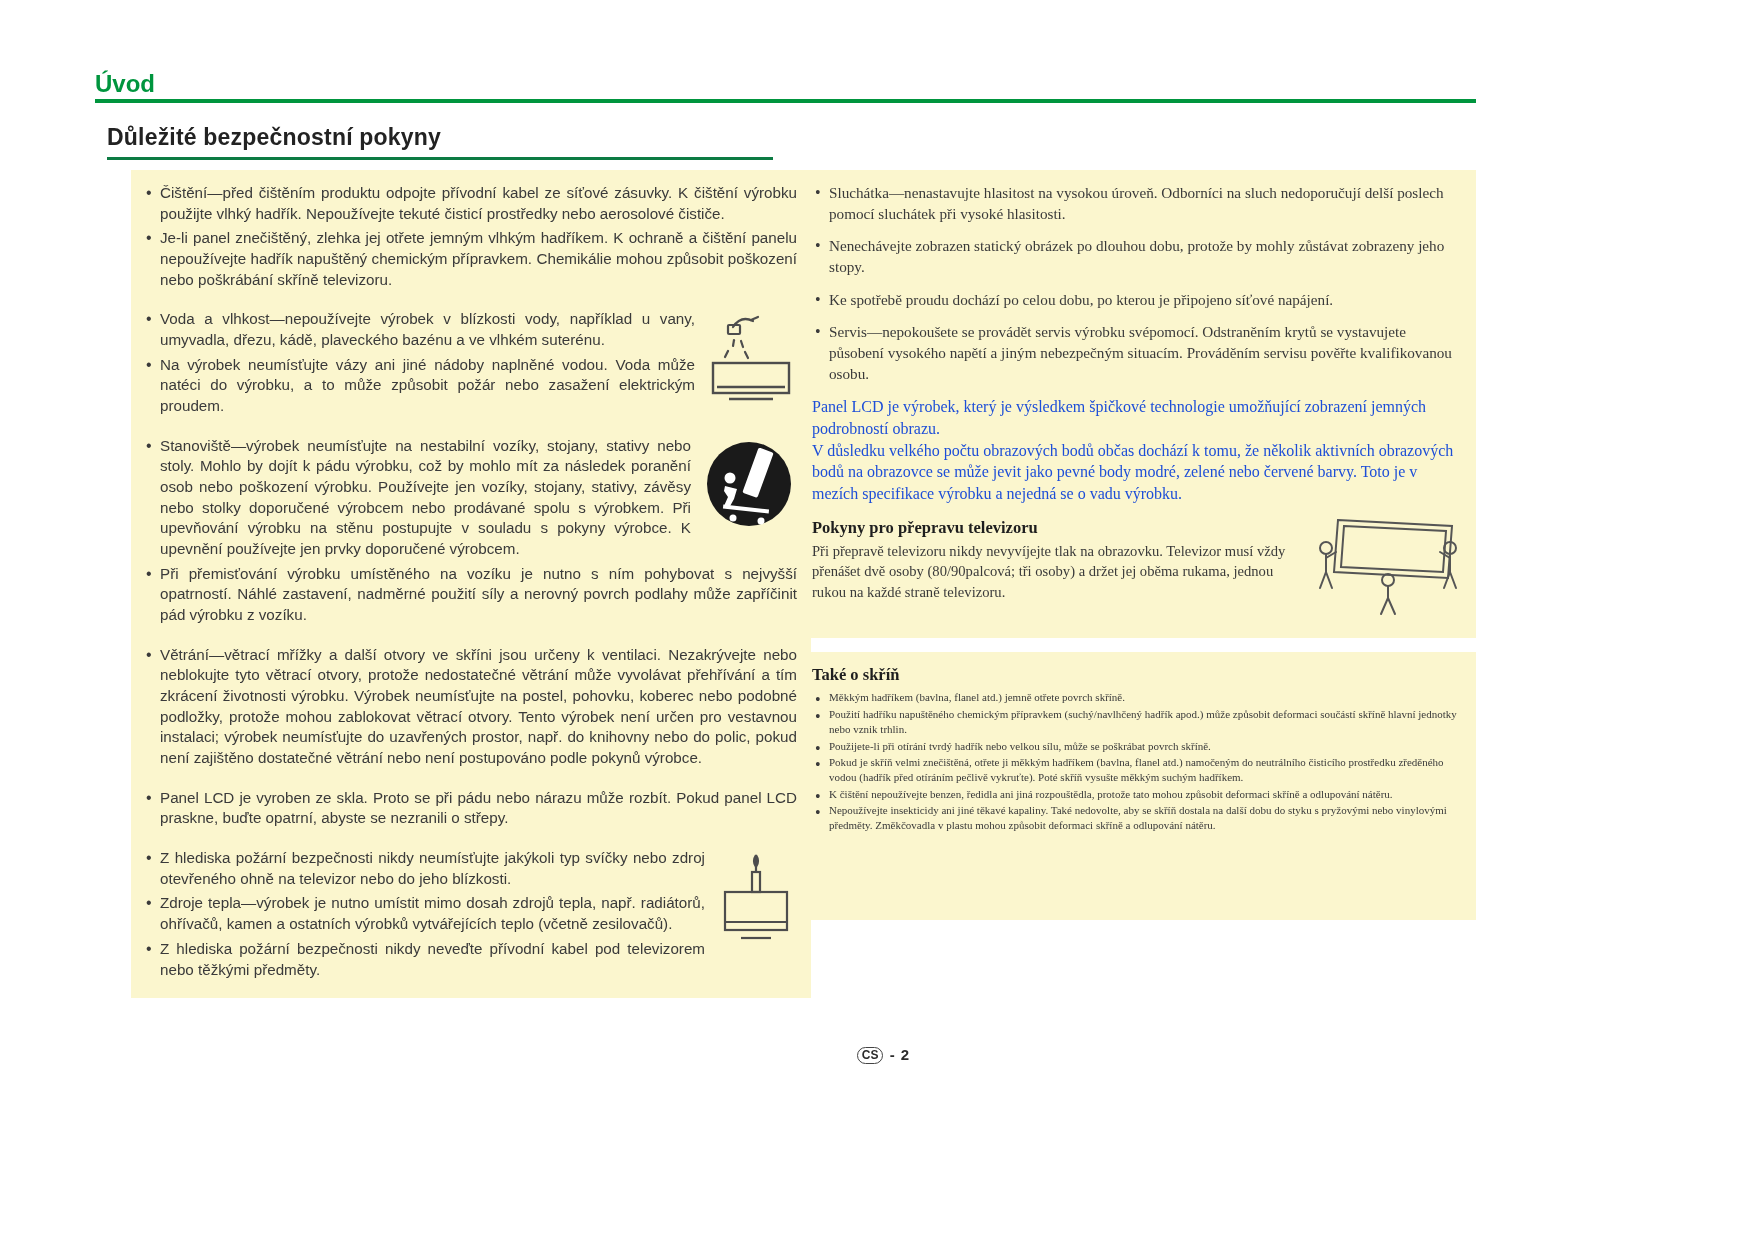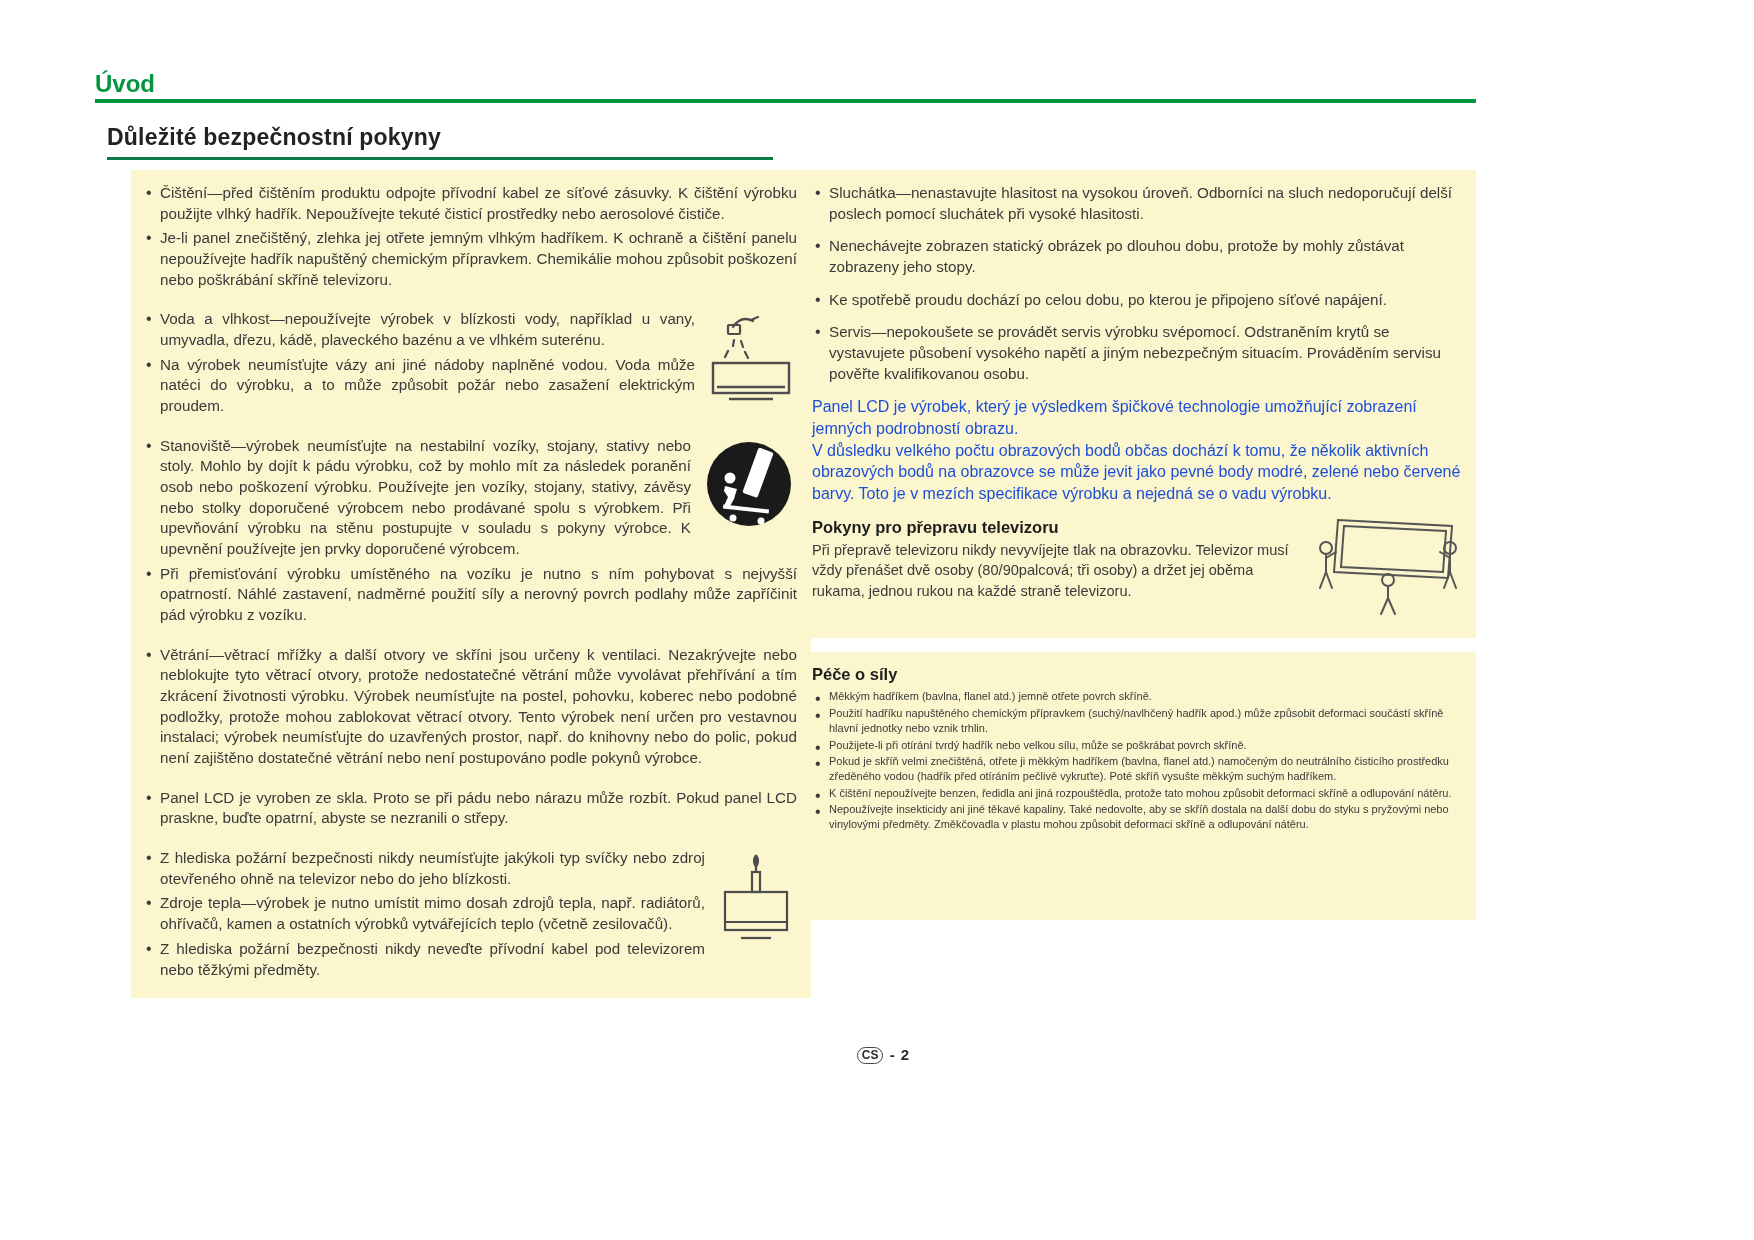--- a/index.html
+++ b/index.html
@@ -45,20 +45,21 @@
   .col-left {
     position: absolute;
     left: 95px; top: 170px;
     width: 680px;
     margin-left: 36px;
   }
   .col-right {
     position: absolute;
     left: 800px; top: 170px;
     width: 676px;
+    font-family: Liberation Serif, serif;
   }
   .box {
     background: #FBF6CE;
     padding: 13px 14px 14px 12px;
   }
   .left-box { min-height: 814px; }
   .right-top-box { min-height: 466px; margin-bottom: 14px; }
   .care-box { min-height: 268px; }
 
   ul.blist { list-style: none; }
@@ -272,21 +273,21 @@
               <path d="M140 40 v18 M140 58 l-6 16 M140 58 l6 16 M140 44 l-10 -6"></path>
             </g>
           </svg>
         </span>
         <div class="transport-heading">Pokyny pro přepravu televizoru</div>
         <div class="transport-text">Při přepravě televizoru nikdy nevyvíjejte tlak na obrazovku. Televizor musí vždy přenášet dvě osoby (80/90palcová; tři osoby) a držet jej oběma rukama, jednou rukou na každé straně televizoru.</div>
       </div>
     </div>
 
     <div class="box care-box">
-      <div class="care-heading">Péče o síly</div>
+      <div class="care-heading">Také o skříň</div>
       <ul class="blist">
         <li>Měkkým hadříkem (bavlna, flanel atd.) jemně otřete povrch skříně.</li>
         <li>Použití hadříku napuštěného chemickým přípravkem (suchý/navlhčený hadřík apod.) může způsobit deformaci součástí skříně hlavní jednotky nebo vznik trhlin.</li>
         <li>Použijete-li při otírání tvrdý hadřík nebo velkou sílu, může se poškrábat povrch skříně.</li>
         <li>Pokud je skříň velmi znečištěná, otřete ji měkkým hadříkem (bavlna, flanel atd.) namočeným do neutrálního čisticího prostředku zředěného vodou (hadřík před otíráním pečlivě vykruťte). Poté skříň vysušte měkkým suchým hadříkem.</li>
         <li>K čištění nepoužívejte benzen, ředidla ani jiná rozpouštědla, protože tato mohou způsobit deformaci skříně a odlupování nátěru.</li>
         <li>Nepoužívejte insekticidy ani jiné těkavé kapaliny. Také nedovolte, aby se skříň dostala na další dobu do styku s pryžovými nebo vinylovými předměty. Změkčovadla v plastu mohou způsobit deformaci skříně a odlupování nátěru.</li>
       </ul>
     </div>
 

